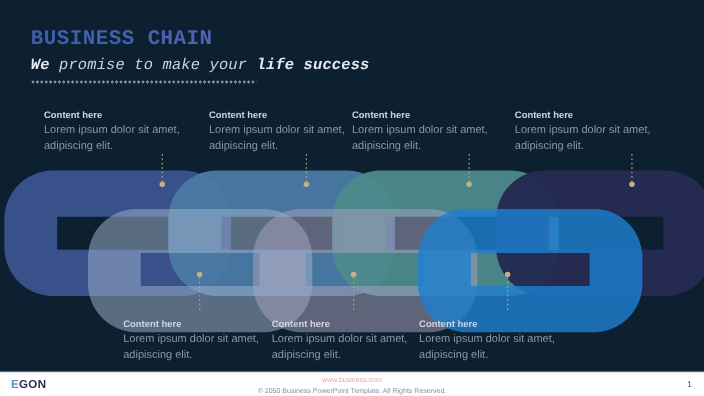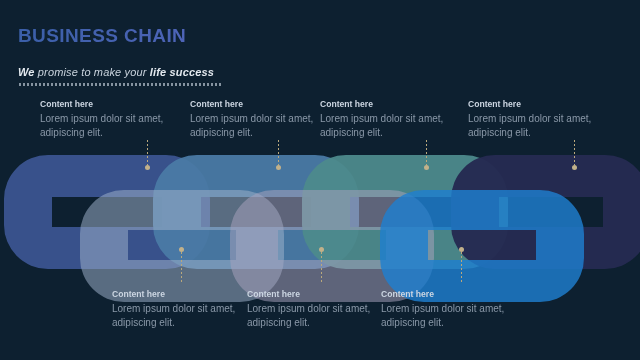--- a/index.html
+++ b/index.html
@@ -16,39 +16,40 @@
     position: relative;
     width: 640px;
     height: 360px;
     background: #0d2030;
     overflow: hidden;
   }
 
   
   #header {
     position: absolute;
-    left: 18px;
+    left: 28px;
     top: 26px;
     width: 400px;
+    font-family: Liberation Mono, monospace;
   }
   #slide-title {
     font-size: 19px;
     font-weight: bold;
     letter-spacing: 0.4px;
     line-height: 1.05;
     background: linear-gradient(90deg, #3b5fa8 0%, #4b63b5 38%, #6d6fd0 72%, #7b72d8 100%);
     -webkit-background-clip: text;
     background-clip: text;
     color: transparent;
     -webkit-text-fill-color: transparent;
     white-space: nowrap;
   }
   #slide-subtitle {
-    margin-top: 20px;
-    font-size: 11px;
+    margin-top: 6px;
+    font-size: 14px;
     font-style: italic;
     color: #c9d3dd;
     letter-spacing: 0.15px;
     white-space: nowrap;
   }
   #slide-subtitle b { font-weight: bold; color: #e3e9ef; }
   #dot-rule {
     margin-top: 5px;
     width: 205px;
     height: 3px;
@@ -255,14 +256,24 @@
     <div class="c-body">Lorem ipsum dolor sit amet, adipiscing elit.</div>
   </div>
 
   <div class="leader-dot" style="left:459px; top:247px;"></div>
   <div class="leader" style="left:461px; top:252px; height:32px;"></div>
   <div class="callout align-right" style="left:381px; top:289px;">
     <div class="c-title">Content here</div>
     <div class="c-body">Lorem ipsum dolor sit amet, adipiscing elit.</div>
   </div>
 
+  <div id="footer">
+    <div id="brand">
+      <span class="b1">E</span><span class="b2">GON</span>
+    </div>
+    <div id="footer-center">
+      <div id="footer-url">www.business.com</div>
+      <div id="footer-copy">© 2050 Business  PowerPoint Template. All Rights Reserved.</div>
+    </div>
+    <div id="page-num">1</div>
+  </div>
 
 </div>
 
 </body></html>

